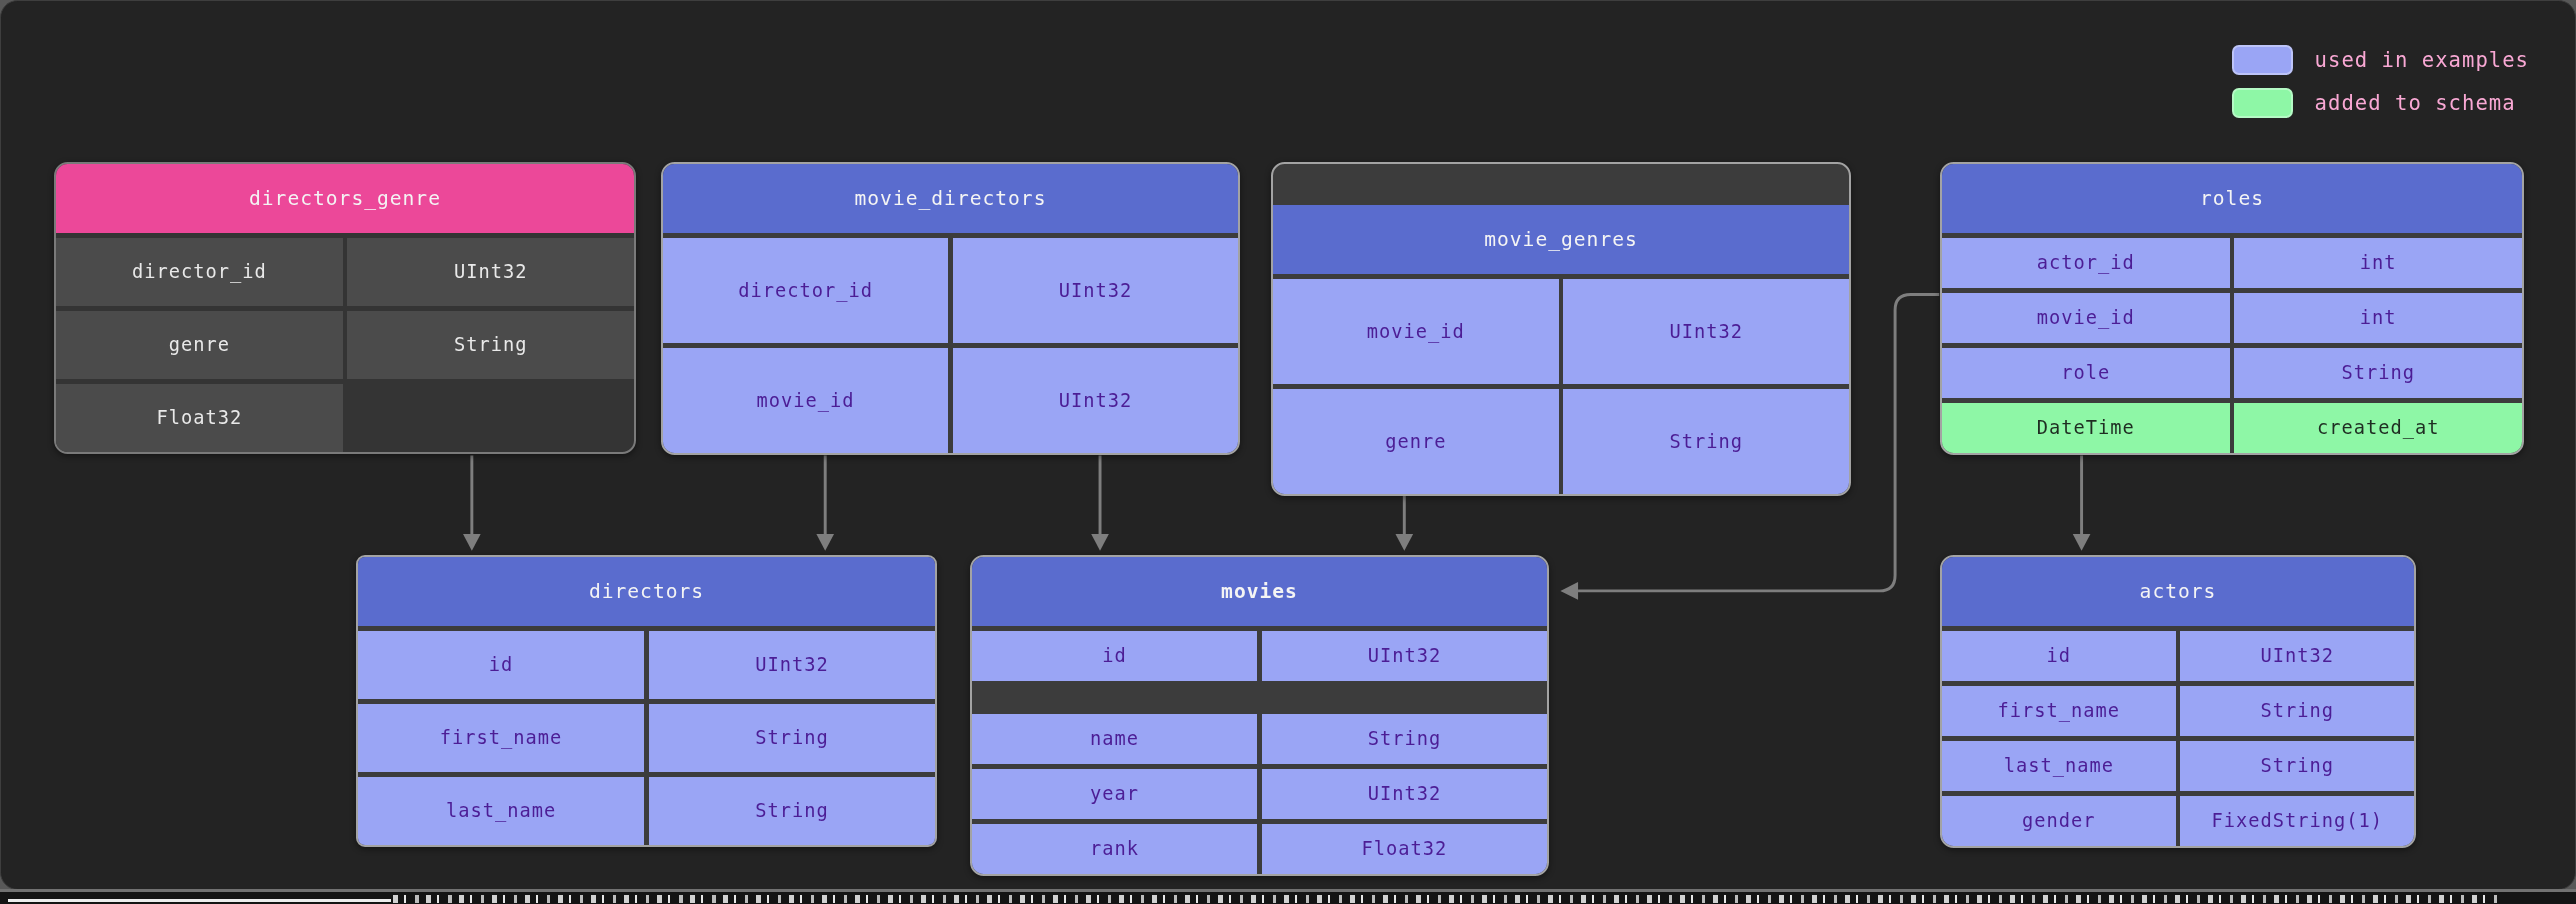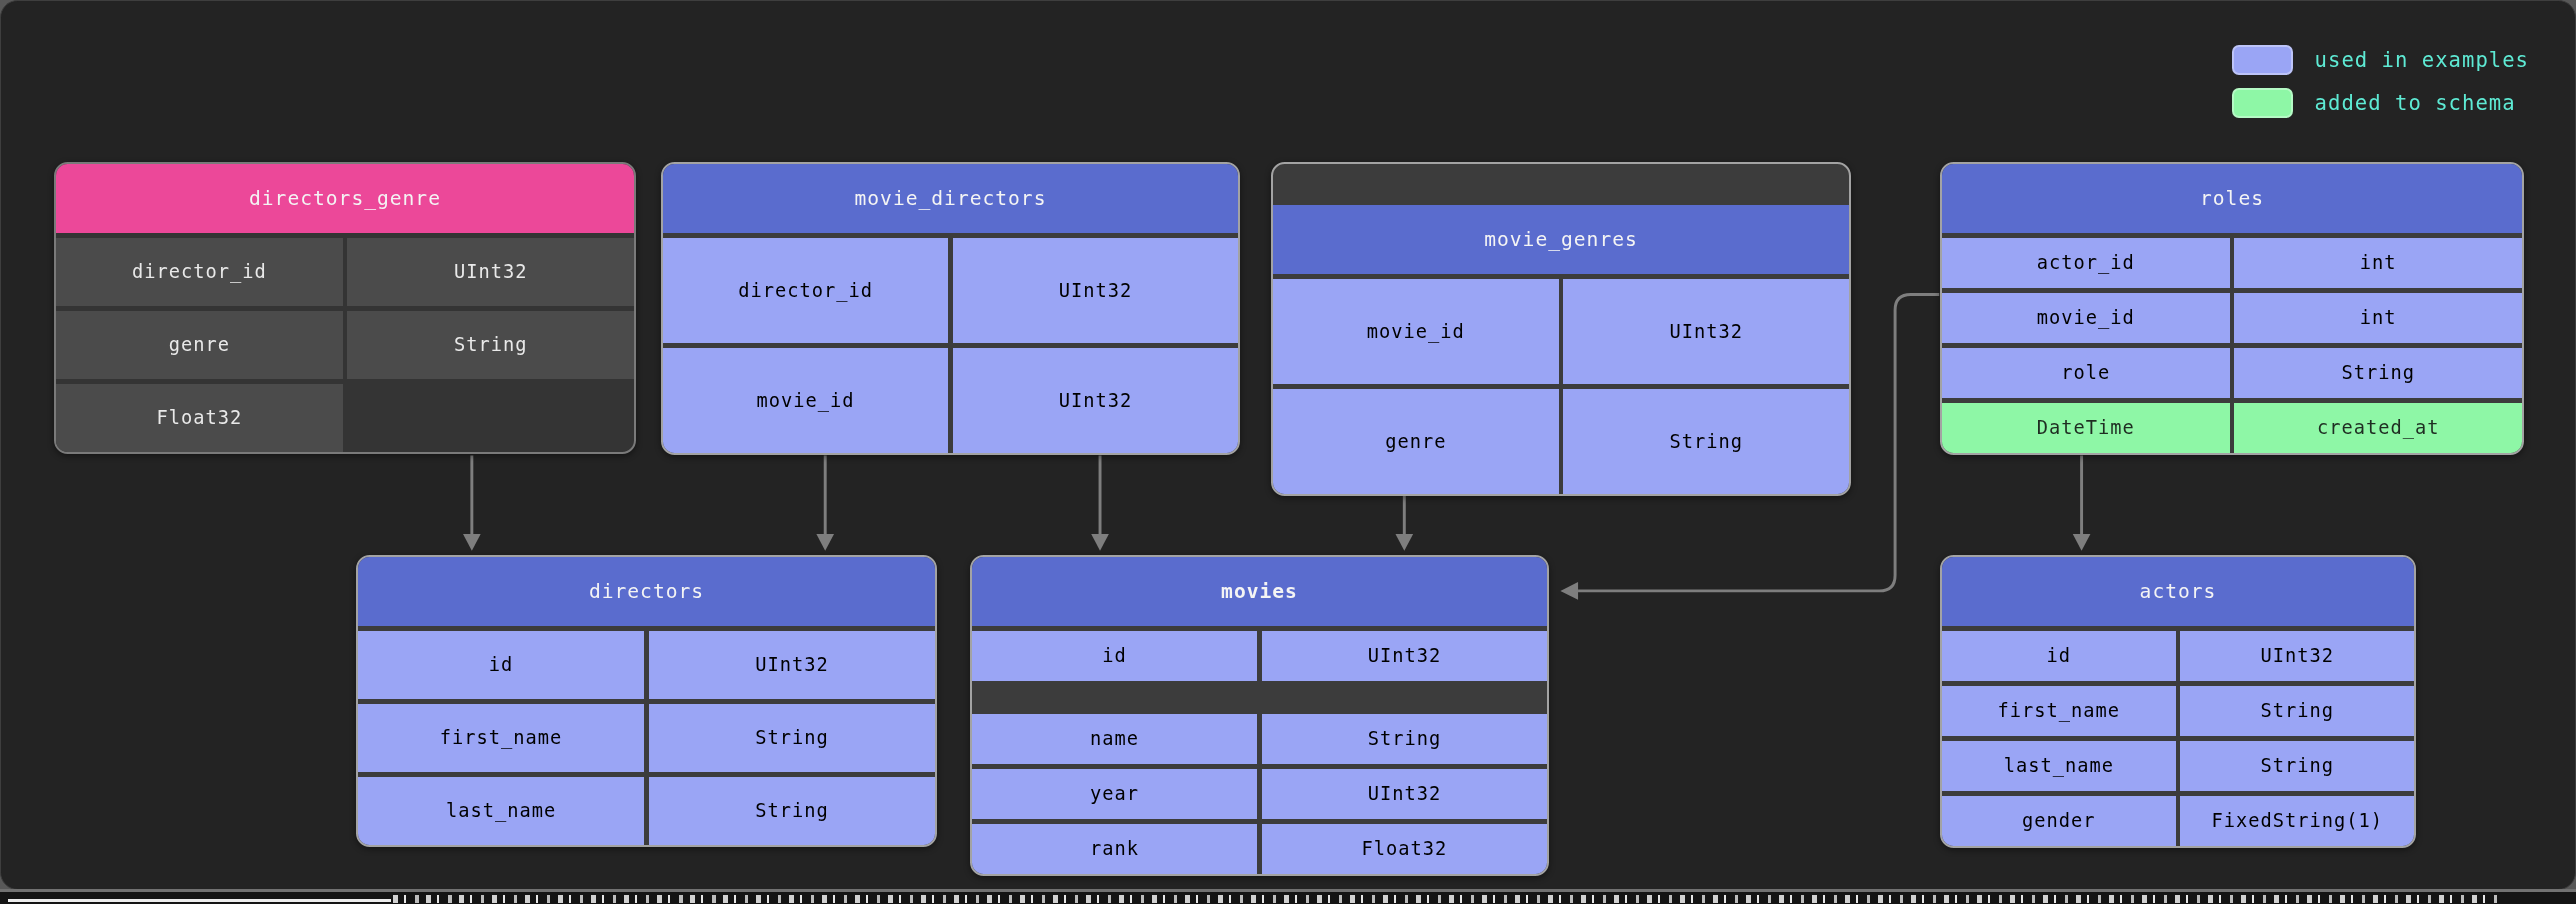--- a/index.html
+++ b/index.html
@@ -51,21 +51,21 @@
   .table.dark .t-header { background: #ec4899; }
   .t-row {
     display: grid;
     grid-template-columns: 1fr 1fr;
     column-gap: 4.9px;
   }
   .t-cell {
     display: flex; align-items: center; justify-content: center;
     font-size: 18.7px; letter-spacing: 1px;
   }
-  .table.blue .t-cell { background: #9aa5f5; color: #000000; }
+  .table.blue .t-cell { background: #9aa5f5; color: #4c1d95; }
   .table.dark .t-cell { background: #4b4b4b; color: #e9e9e9; }
   .table .t-row.green .t-cell { background: #8ef7a6; color: #1f2d22; }
   
   #legend {
     position: absolute; left: 2232px; top: 45px;
     z-index: 3;
   }
   .legend-item {
     display: flex; align-items: center;
     margin-bottom: 12.8px;
@@ -74,21 +74,21 @@
     width: 61px; height: 30px;
     border-radius: 6.9px;
     border: 2px solid rgba(255,255,255,0.35);
     box-sizing: border-box;
     margin-right: 21.6px;
   }
   .legend-swatch.blue { background: #9aa5f5; }
   .legend-swatch.green { background: #8ef7a6; }
   .legend-label {
     font-size: 20.6px; letter-spacing: 1px;
-    color: #5eead4; line-height: 30px;
+    color: #f9a8d4; line-height: 30px;
     white-space: nowrap;
   }
   
   #bottom-bar {
     position: absolute; left: 0; right: 0; top: 889px; height: 15.7px;
     background: #141414;
     z-index: 0;
   }
   #bottom-bar .bb-rule {
     position: absolute; left: 0; right: 0; top: 0; height: 2.9px;
@@ -204,21 +204,21 @@
       </div>
       <div class="t-row" style="height: 50px;">
         <div class="t-cell">role</div>
         <div class="t-cell">String</div>
       </div>
       <div class="t-row green" style="height: 50px;">
         <div class="t-cell">DateTime</div>
         <div class="t-cell">created_at</div>
       </div>
     </div>
-    <div class="table blue" style="left: 356px; top: 555px; width: 581px;">
+    <div class="table blue" style="left: 356px; top: 555px; width: 581px; border-radius: 9px;">
       <div class="t-header" style="height: 69px;">directors</div>
       <div class="t-row" style="height: 68px;">
         <div class="t-cell">id</div>
         <div class="t-cell">UInt32</div>
       </div>
       <div class="t-row" style="height: 68px;">
         <div class="t-cell">first_name</div>
         <div class="t-cell">String</div>
       </div>
       <div class="t-row" style="height: 68px;">

